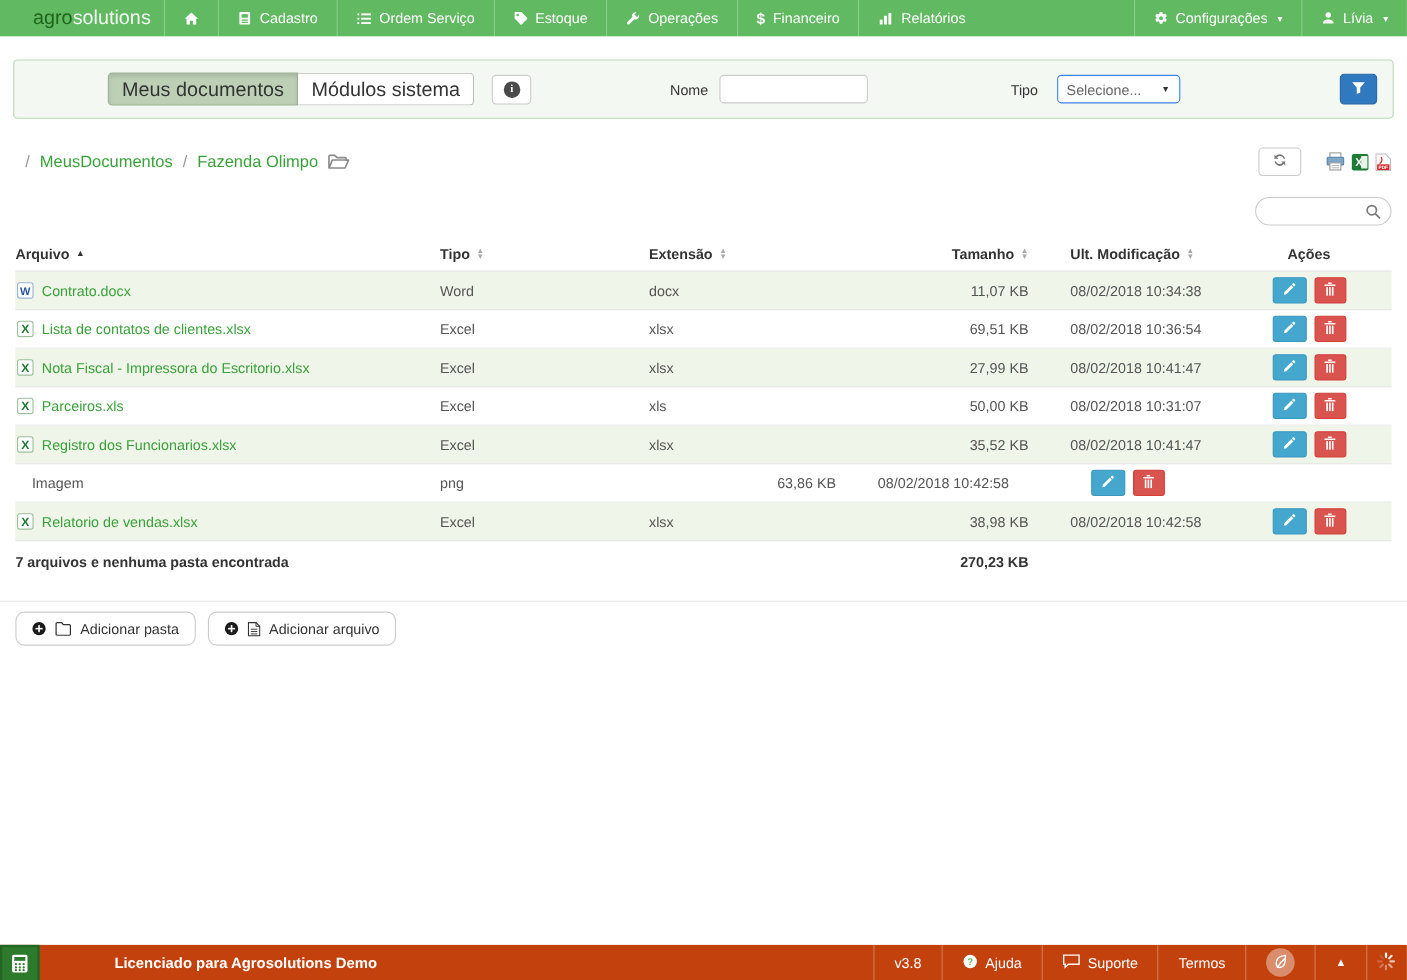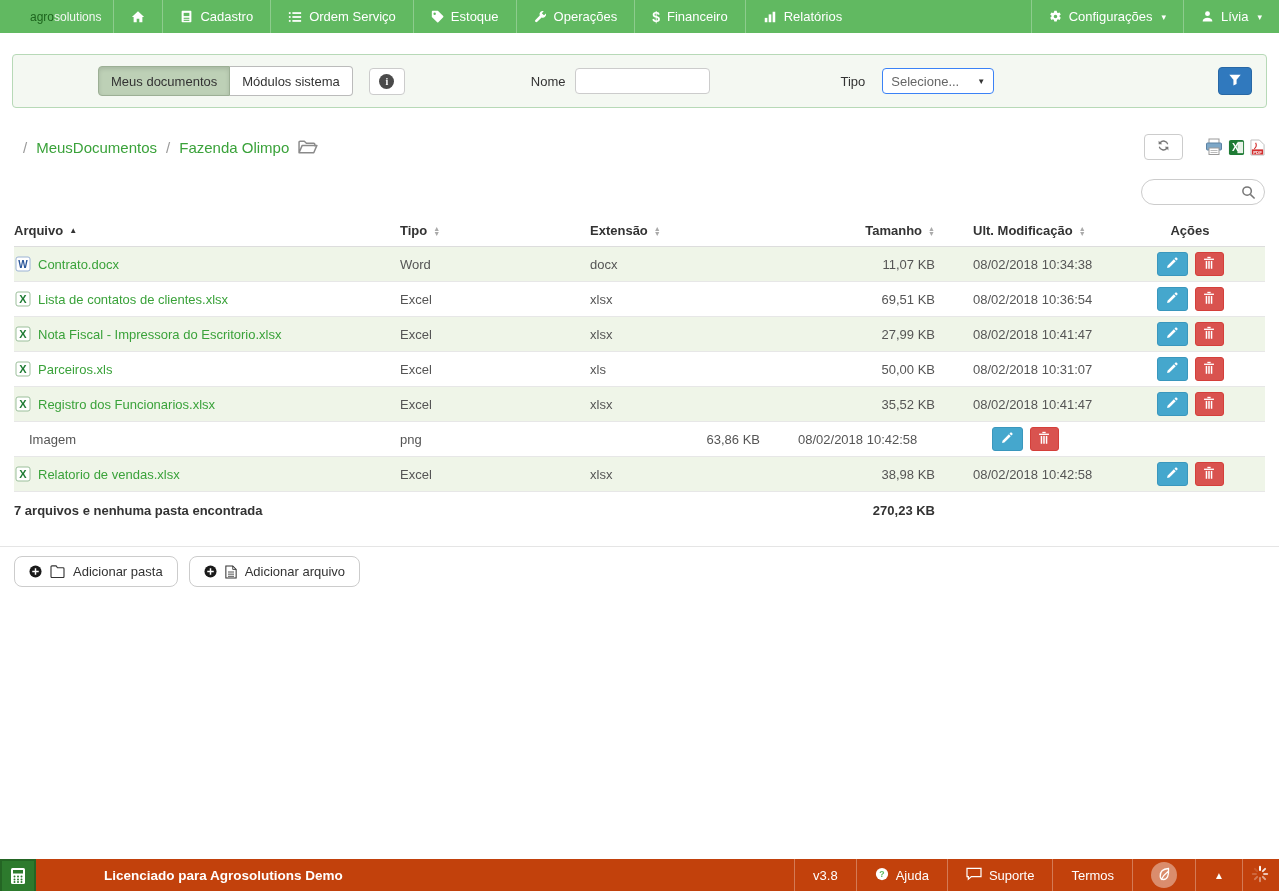--- a/index.html
+++ b/index.html
@@ -7,21 +7,21 @@
   body {
     font-family: "Liberation Sans", sans-serif;
     font-size: 13px; color:#333; background:#fff;
     position:relative; overflow:hidden;
   }
   svg text { font-family:"Liberation Sans", sans-serif; }
   [data-interactable="true"] { cursor:pointer; }
 
   
   .navbar { height:33px; background:#61b961; display:flex; align-items:stretch; }
-  .brand { display:flex; align-items:center; padding:0 12px 0 30px; font-size:12px; }
+  .brand { display:flex; align-items:center; padding:0 12px 0 30px; font-size:18px; }
   .brand-agro { color:#1e651e; }
   .brand-sol  { color:#f2f7f2; }
   .nav-left, .nav-right { display:flex; align-items:stretch; }
   .nav-right { margin-left:auto; }
   .nav-item {
     display:flex; align-items:center; gap:7px; padding:0 17px;
     color:#fff; text-decoration:none; border-left:1px solid rgba(255,255,255,0.28);
     white-space:nowrap;
   }
   .nav-item .icon { display:inline-flex; align-items:center; }
@@ -29,21 +29,21 @@
   .caret { font-size:9px; color:#fff; margin-left:2px; }
 
   
   .filter-panel {
     margin:21px 12px 0; height:54px; background:#f4f8f2;
     border:1px solid #b7d9b7; border-radius:4px;
     display:flex; align-items:center; padding:0 14px;
   }
   .toggle-group { display:flex; margin-left:71px; }
   .toggle-btn {
-    height:30px; padding:0 12px; font-size:13px; color:#333;
+    height:30px; padding:0 12px; font-size:18px; color:#333;
     background:#fff; border:1px solid #bbb; display:flex; align-items:center;
   }
   .toggle-btn:first-child { border-radius:4px 0 0 4px; }
   .toggle-btn:last-child { border-radius:0 4px 4px 0; border-left:none; }
   .toggle-btn.active { background:#bdd0b6; border-color:#9caf95; box-shadow:inset 0 2px 4px rgba(0,0,0,0.12); }
   .info-btn {
     margin-left:16px; width:36px; height:27px; background:#fff;
     border:1px solid #ccc; border-radius:4px; display:flex; align-items:center; justify-content:center;
   }
   .info-dot {

